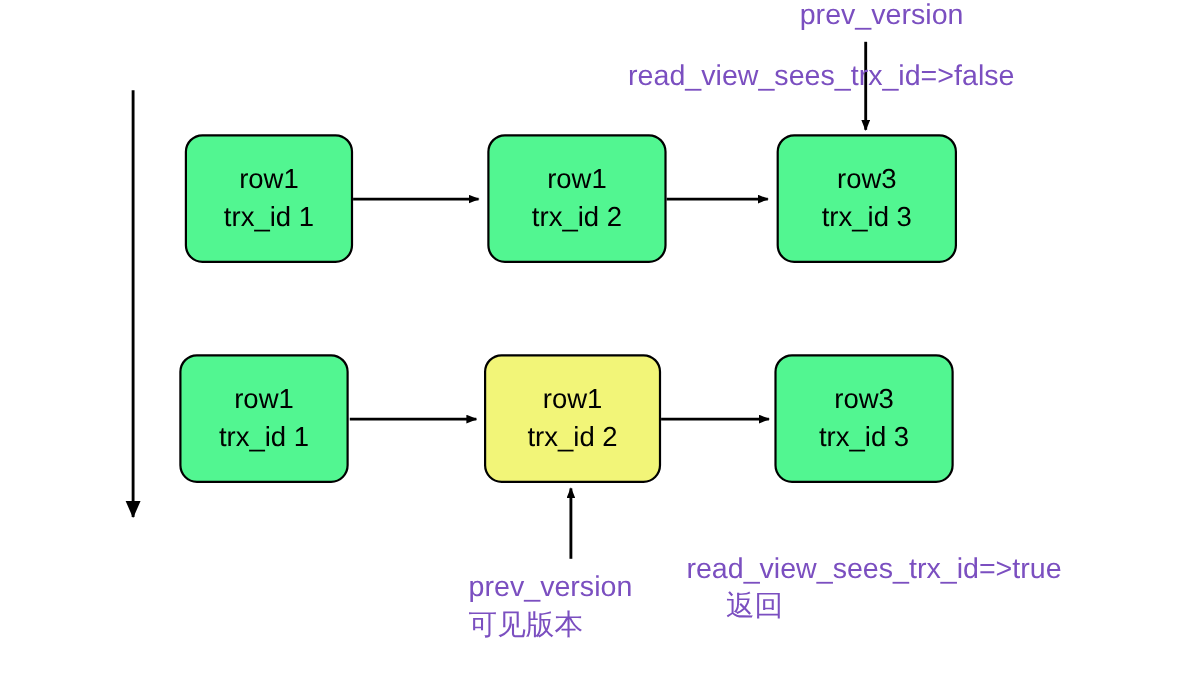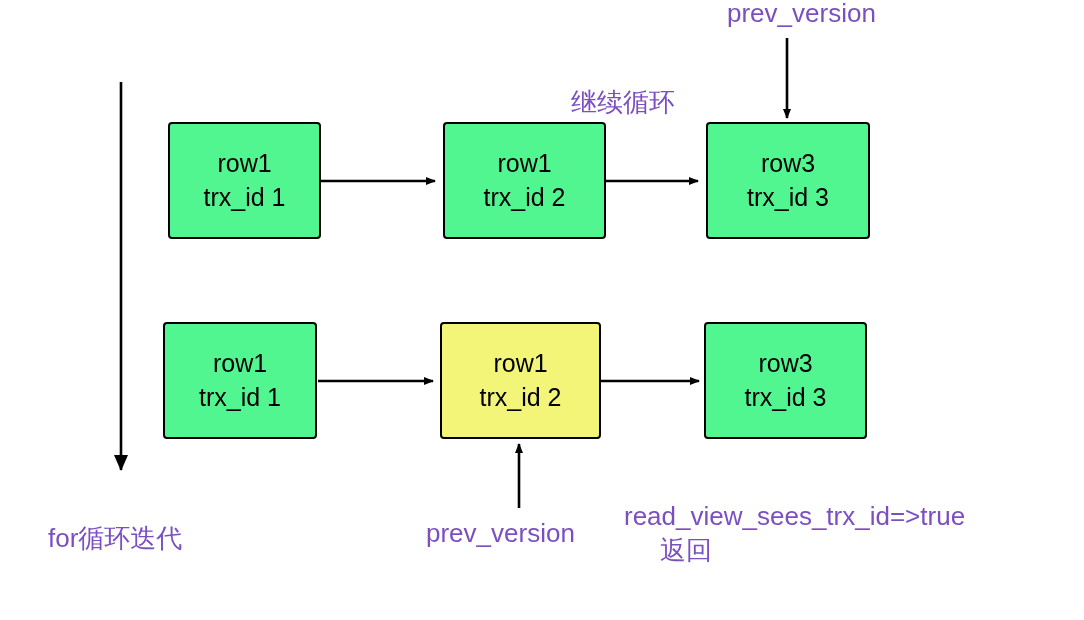--- a/index.html
+++ b/index.html
@@ -14,21 +14,21 @@
     position: relative;
     width: 1084px;
     height: 620px;
     background: #ffffff;
     overflow: hidden;
   }
   .node {
     position: absolute;
     box-sizing: border-box;
     border: 2.5px solid #000000;
-    border-radius: 4px;
+    border-radius: 16px;
     display: flex;
     flex-direction: column;
     align-items: center;
     justify-content: center;
     color: #000000;
     font-size: 25px;
     line-height: 1.35;
     letter-spacing: 0px;
     z-index: 3;
   }
@@ -110,25 +110,25 @@
     <span class="line2">trx_id 2</span>
   </div>
 
   <div class="node node-green" style="left:704px; top:322px; width:163px; height:117px;">
     <span class="line1">row3</span>
     <span class="line2">trx_id 3</span>
   </div>
 
   <div class="annot" style="left:727px; top:-2px;">prev_version</div>
 
+  <div class="annot" style="left:571px; top:53px;">read_view_sees_trx_id=&gt;false</div>
 
-  <div class="annot" style="left:571px; top:87px;">继续循环</div>
 
-  <div class="annot" style="left:48px; top:523px;">for循环迭代</div>
 
   <div class="annot" style="left:426px; top:518px;">prev_version</div>
 
+  <div class="annot" style="left:426px; top:552px;">可见版本</div>
 
   <div class="annot" style="left:624px; top:501px;">read_view_sees_trx_id=&gt;true</div>
 
   <div class="annot" style="left:644px; top:535px;margin-left:16px;">返回</div>
 
 </div>
 
 </body></html>

